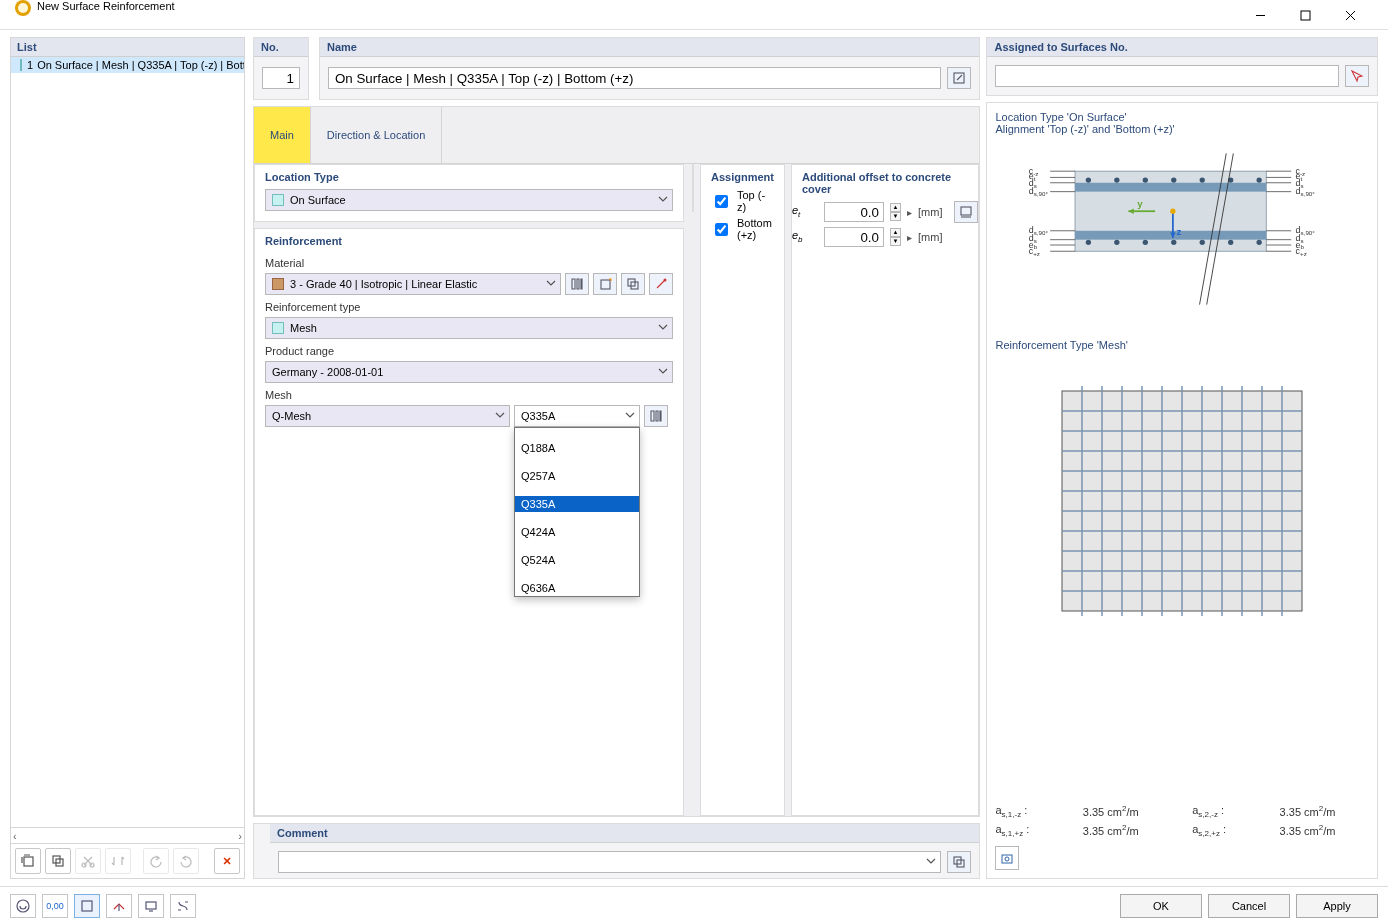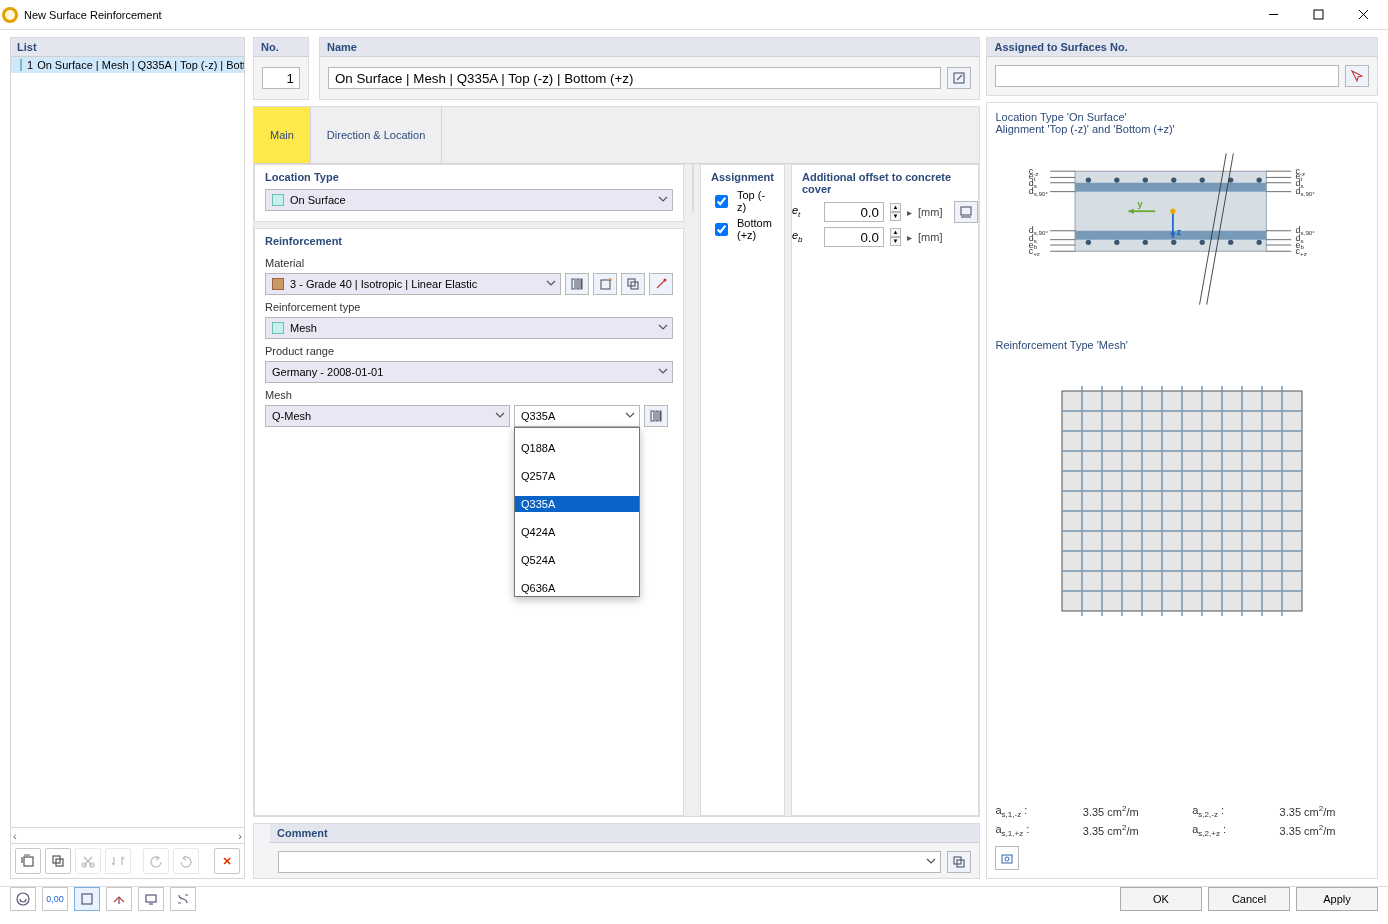--- a/index.html
+++ b/index.html
@@ -1,18 +1,18 @@
 <!DOCTYPE html>
 <html><head>
 <meta charset="utf-8">
 <style>
   * { box-sizing: border-box; font-family: "Segoe UI", Tahoma, Arial, sans-serif; }
   body { margin: 0; background: #fff; font-size: 11px; color: #000; overflow: hidden; width: 1388px; height: 924px; }
 
-  .titlebar { height: 30px; border-bottom: 1px solid #e0e0e0; display:flex; align-items:center; padding: 0 2px; }
+  .titlebar { height: 30px; border-bottom: 1px solid #e0e0e0; display:flex; padding: 0 15px; }
   .titlebar .icon { width: 16px; height: 16px; margin-right: 6px; display:inline-block; background:#e2a100; border-radius:50%; position:relative; }
   .titlebar .icon::after{content:""; position:absolute; inset:3px; background:#fff6d8; border-radius:50%;}
   .titlebar-title { flex:1; }
   .win-controls { display:flex; gap: 0; }
   .win-controls .wbtn { width: 45px; height:30px; display:flex; align-items:center; justify-content:center; }
   .win-controls svg { stroke:#000; stroke-width:1; fill:none; }
 
   .app { position:relative; display:flex; height: calc(100% - 30px - 38px); }
 
   .list-pane { width: 235px; border:1px solid #d6d6d6; margin: 7px 0 7px 10px; display:flex; flex-direction:column; background:#fff;}
@@ -90,21 +90,21 @@
   .preview-panel{ background:#fff; border:1px solid #dcdcdc; padding:8px; display:flex; flex-direction:column; flex:1;}
   .preview-caption{ color:#2c4a7a;}
   .preview-svg{ width:100%; height:180px; margin-top:4px;}
   .mesh-svg{ width:260px; height:240px; align-self:center; margin-top:30px;}
   .stats{ display:grid; grid-template-columns:auto auto auto auto; column-gap:20px; row-gap:4px; margin-top:auto; color:#333;}
   .stats .lbl{ }
   .stats .lbl sub{font-size:8px;}
   .stats .val sup{font-size:8px;}
   .pic-icon{ width:24px;height:24px; border:1px solid #b8b8b8; display:flex;align-items:center;justify-content:center; margin-top:8px;}
 
-  .footer{ height:38px; border-top:1px solid #dcdcdc; display:flex; padding:0 10px; gap:6px;}
+  .footer{ height:38px; border-top:1px solid #dcdcdc; display:flex; align-items:center; padding:0 10px; gap:6px;}
   .footer .spacer{flex:1;}
   .footer .btn{ width:82px; height:24px; border:1px solid #aaa; background:#f4f4f4; display:flex;align-items:center;justify-content:center;}
   .footer .fbtn{ width:26px; height:24px; border:1px solid #c6c6c6; background:#fff; display:flex;align-items:center;justify-content:center;}
   .footer .fbtn.active{ border-color:#7ab2e6; background:#eaf3fd;}
   .footer .fbtn svg{stroke:#557; fill:none; stroke-width:1.2;}
 
   .chev svg{stroke:#555; fill:none; stroke-width:1.2;}
 </style>
 </head>
 <body>

